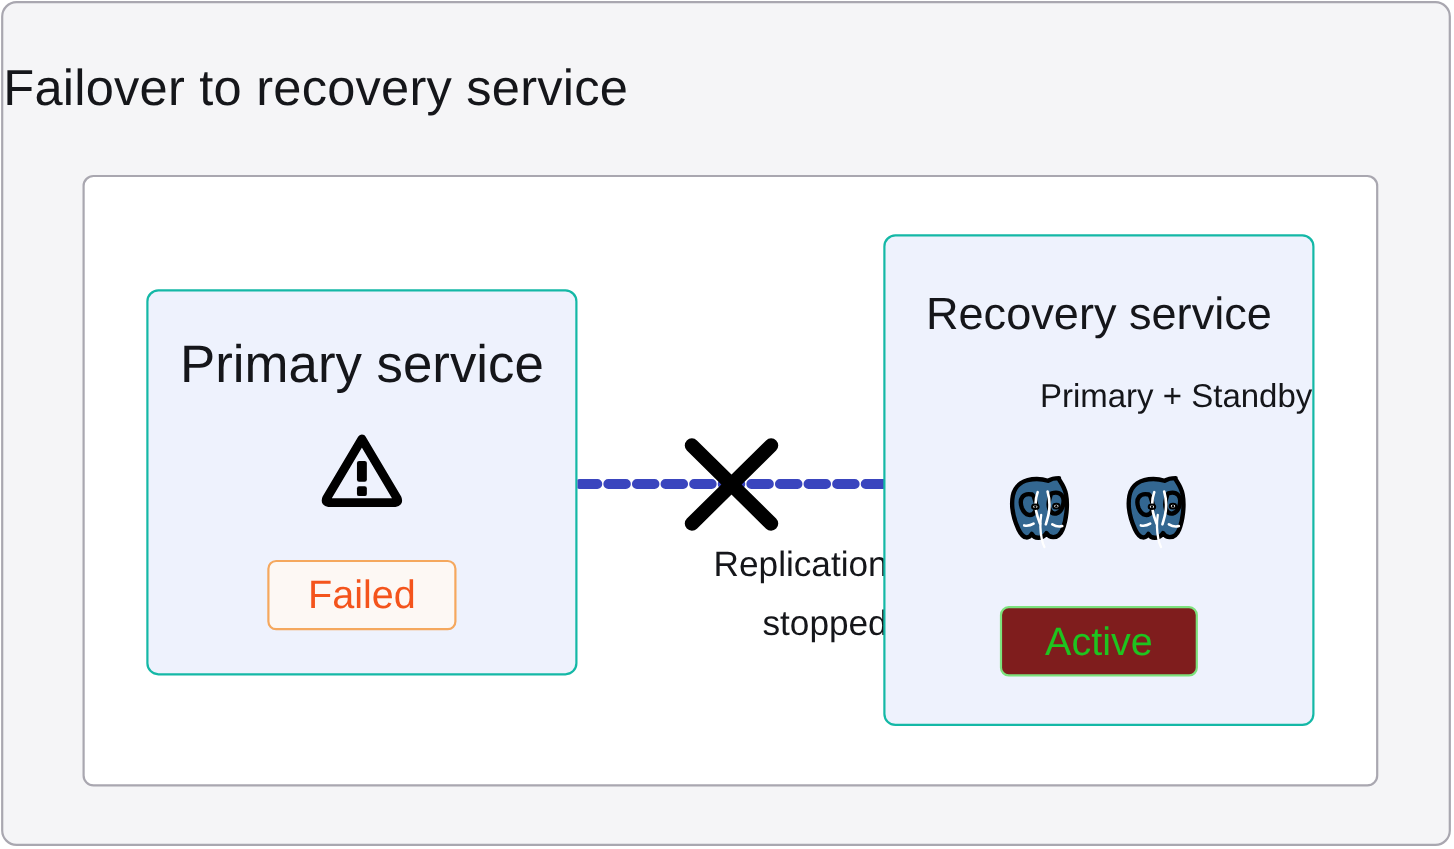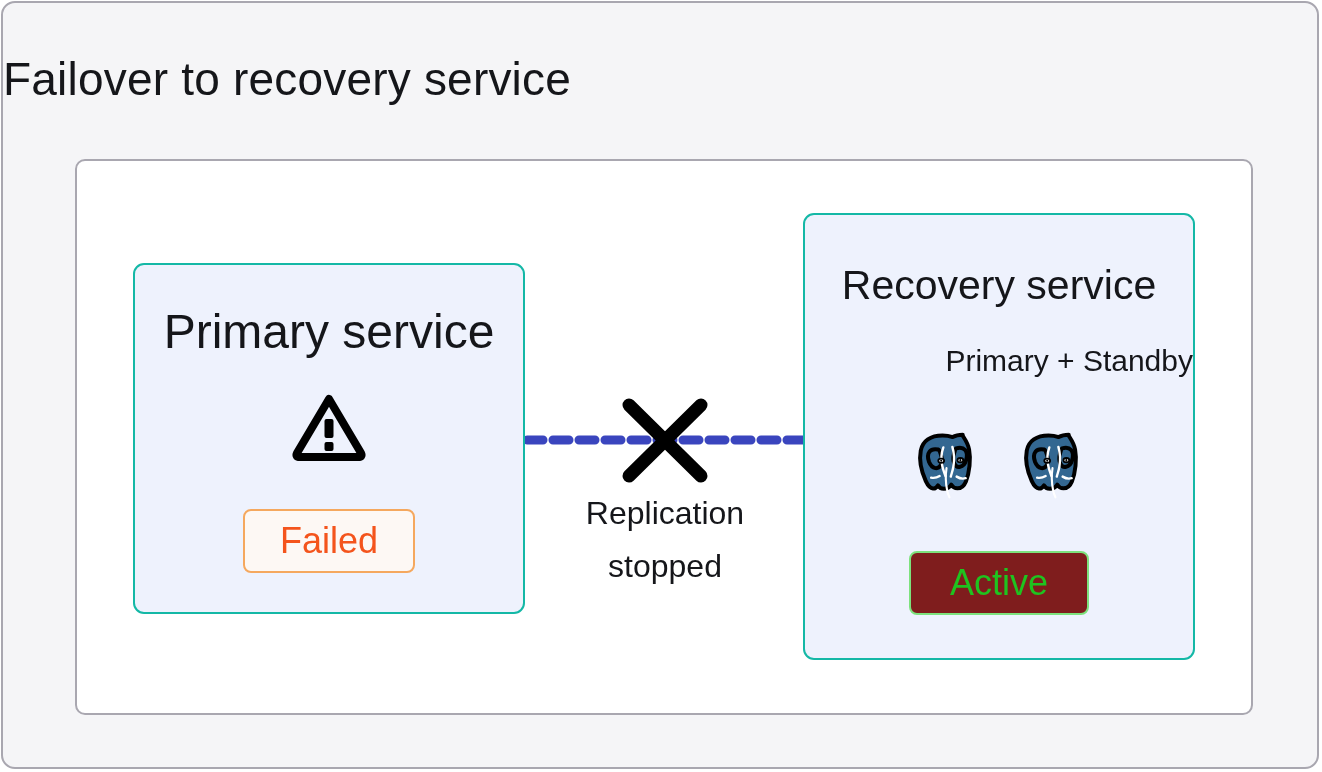--- a/index.html
+++ b/index.html
@@ -132,21 +132,21 @@
   .connector {
     position: absolute;
     left: 522px; top: 395px;
     width: 282px; height: 86px;
   }
   .replication-label {
     position: absolute;
     left: 520px;
     top: 484px;
     width: 284px;
-    text-align: center;
+    text-align: right;
     font-size: 32px;
     line-height: 53px;
     color: #15161a;
   }
 </style>
 </head>
 <body>
 
 <div class="page-frame">
 

